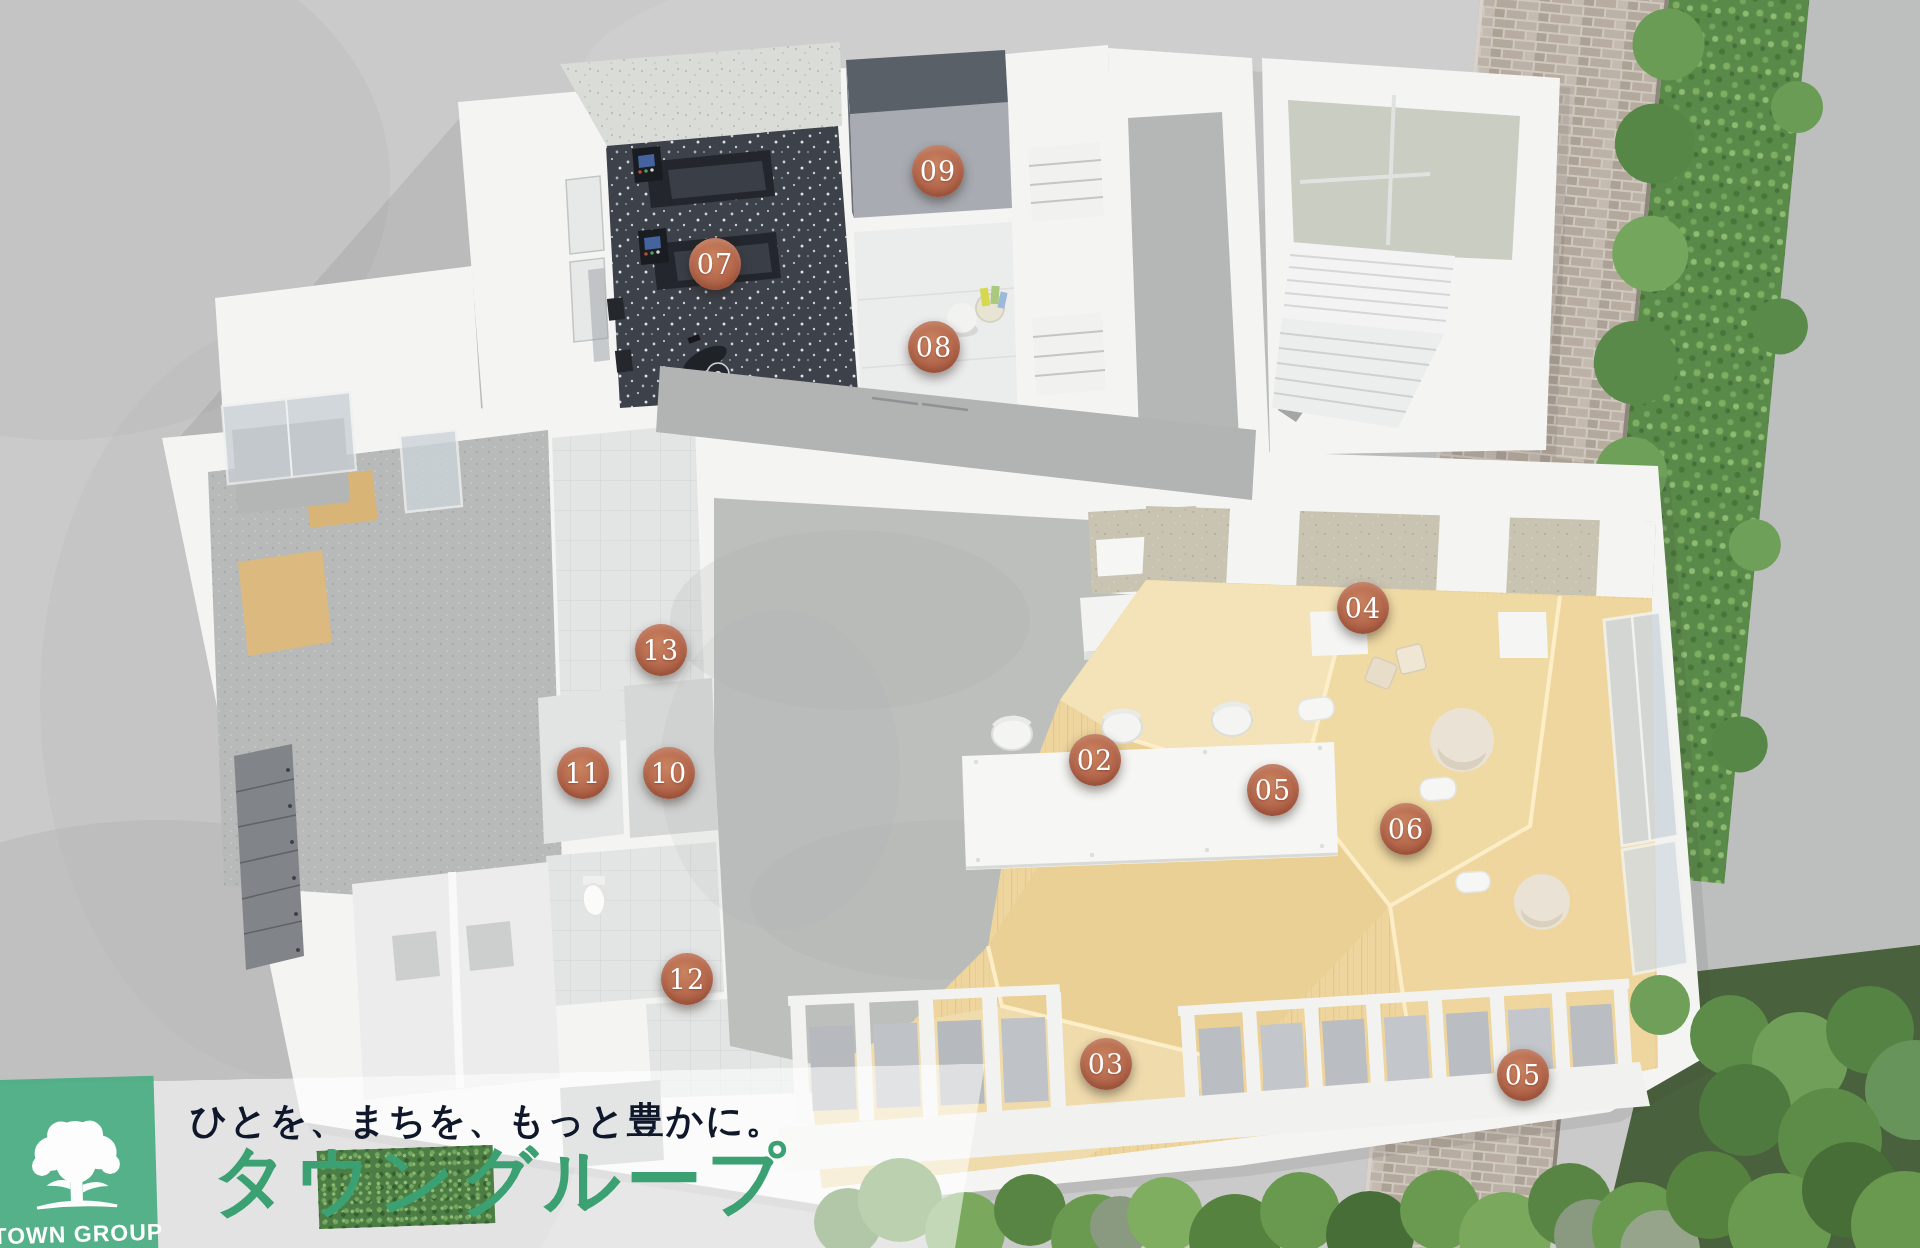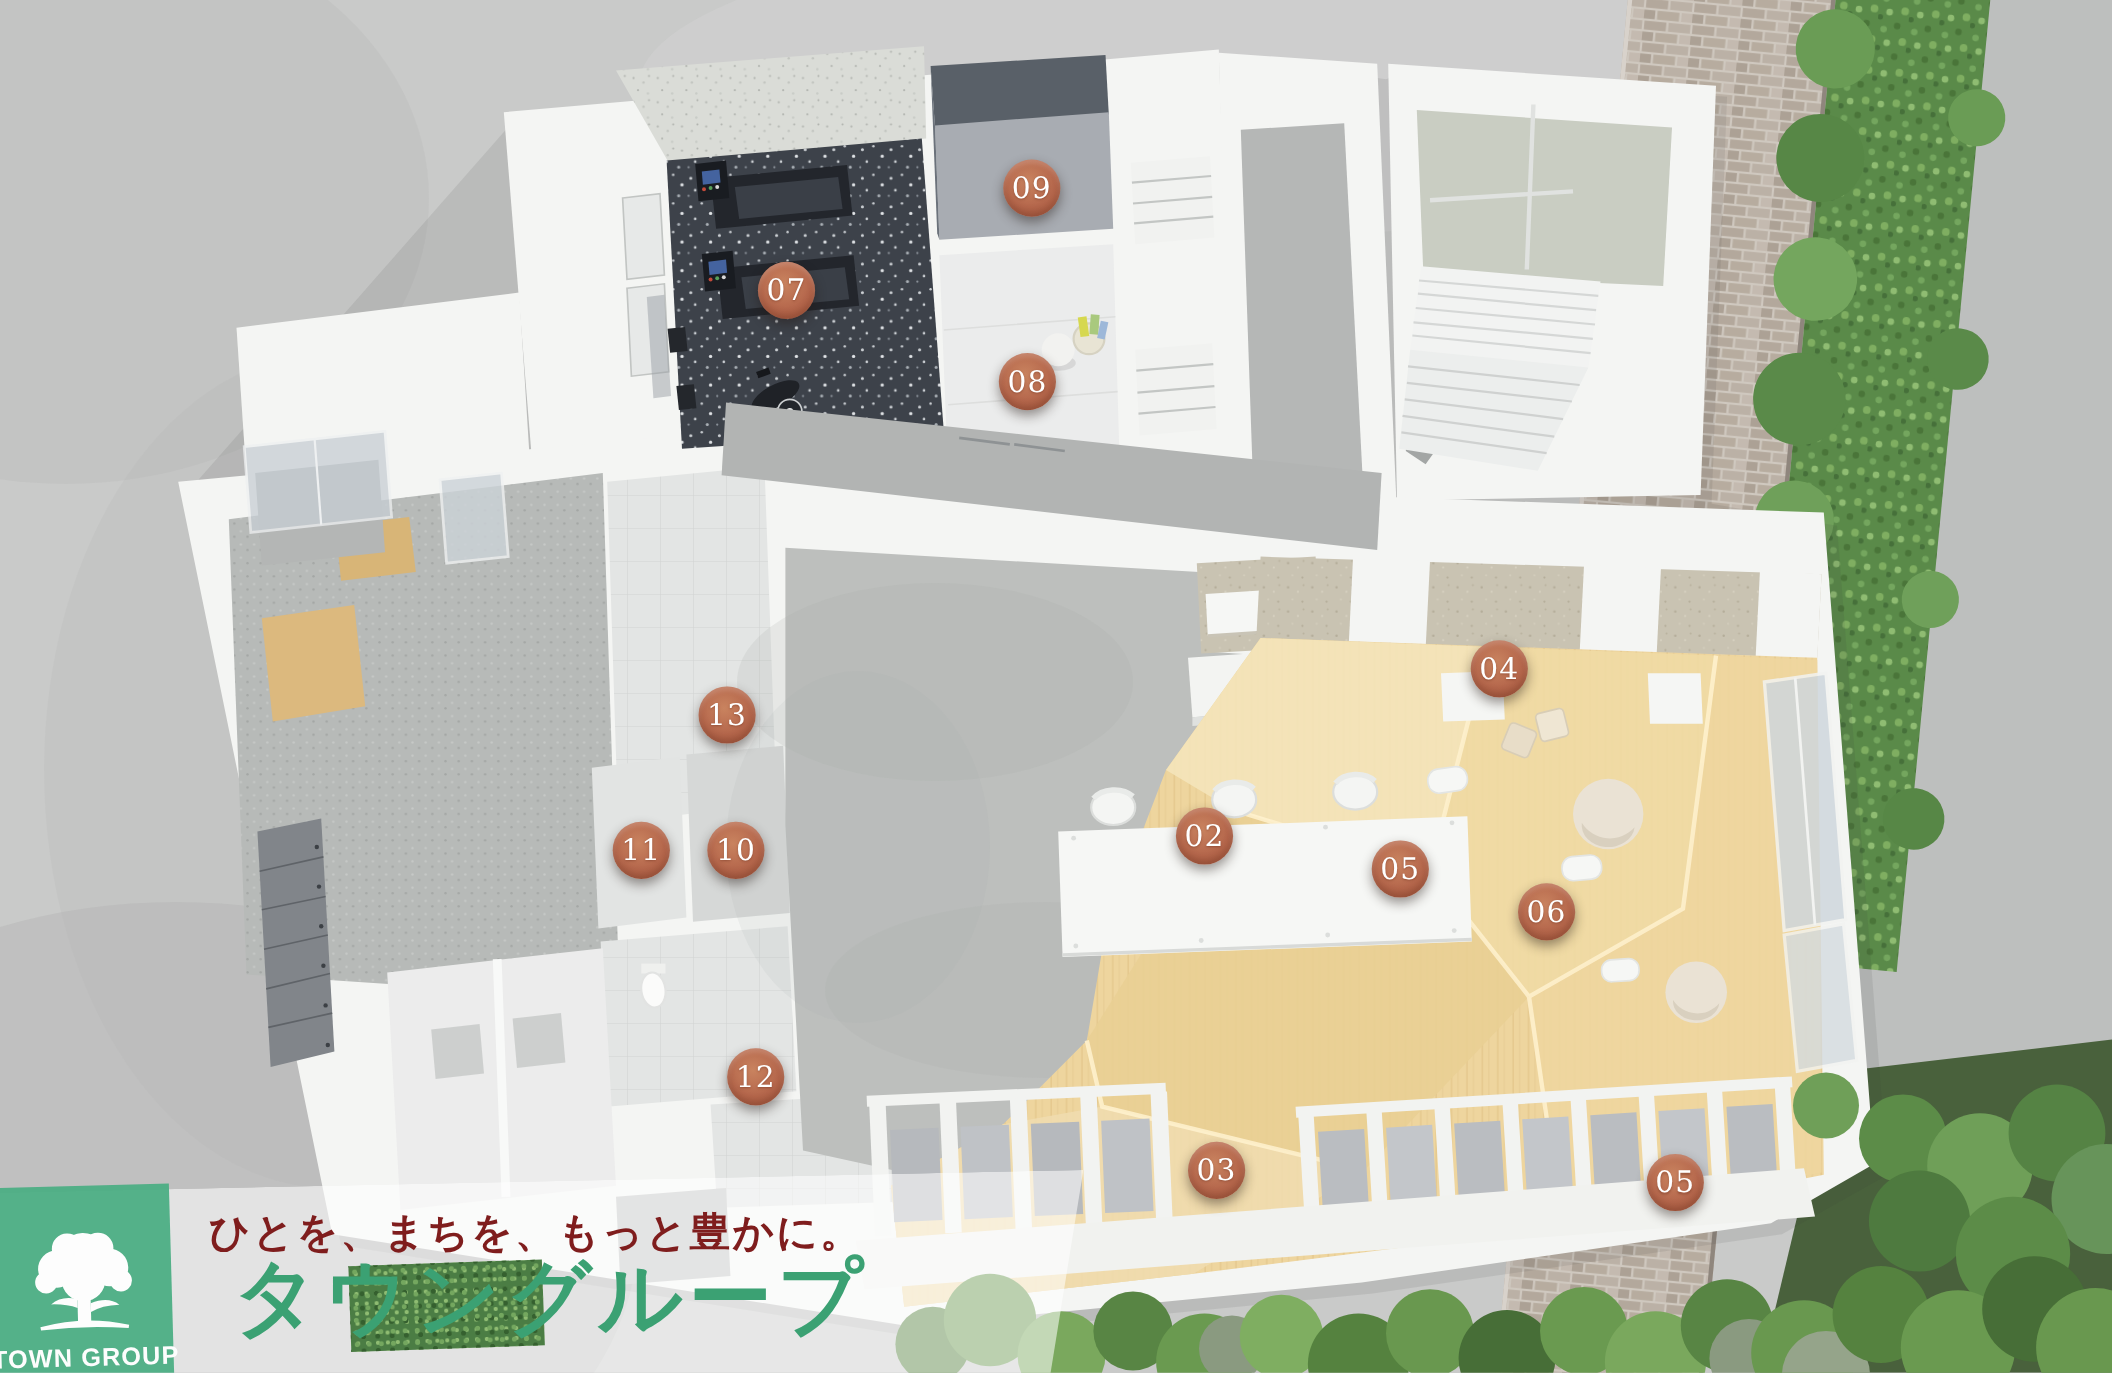--- a/index.html
+++ b/index.html
@@ -478,21 +478,21 @@
       <div class="marker" style="left: 934px; top: 347px; background: radial-gradient(circle at 45% 38%, rgb(201, 131, 95) 0%, rgb(181, 103, 76) 55%, rgb(162, 84, 59) 100%);">08</div>
       <div class="marker" style="left: 938px; top: 171px; background: radial-gradient(circle at 45% 38%, rgb(201, 131, 95) 0%, rgb(181, 103, 76) 55%, rgb(162, 84, 59) 100%);">09</div>
       <div class="marker" style="left: 669px; top: 773px; background: radial-gradient(circle at 45% 38%, rgb(201, 131, 95) 0%, rgb(181, 103, 76) 55%, rgb(162, 84, 59) 100%);">10</div>
       <div class="marker" style="left: 583px; top: 773px; background: radial-gradient(circle at 45% 38%, rgb(201, 131, 95) 0%, rgb(181, 103, 76) 55%, rgb(162, 84, 59) 100%);">11</div>
       <div class="marker" style="left: 687px; top: 979px; background: radial-gradient(circle at 45% 38%, rgb(201, 131, 95) 0%, rgb(181, 103, 76) 55%, rgb(162, 84, 59) 100%);">12</div>
       <div class="marker" style="left: 661px; top: 650px; background: radial-gradient(circle at 45% 38%, rgb(201, 131, 95) 0%, rgb(181, 103, 76) 55%, rgb(162, 84, 59) 100%);">13</div>
     </div>
 
   <div class="white-band"></div>
   <div class="foliage-rect"></div>
-  <div class="tagline" style="color: #7f1d1d;">ひとを、まちを、もっと豊かに。</div>
+  <div class="tagline" style="color: #0f172a;">ひとを、まちを、もっと豊かに。</div>
   <div class="brand-name" style="color: rgb(59, 161, 115); margin-left: 30px;">タウングループ</div>
   <div class="logo-square" style="background-color: rgb(74, 174, 131);">
     <svg class="logo-tree" width="120" height="108" viewBox="0 0 120 108">
       <g fill="#ffffff">
         <circle cx="60" cy="34" r="24"></circle>
         <circle cx="36" cy="42" r="17"></circle>
           <circle cx="84" cy="42" r="17"></circle>
         <circle cx="46" cy="24" r="14"></circle>
           <circle cx="74" cy="24" r="14"></circle>
         <circle cx="26" cy="54" r="10"></circle>

